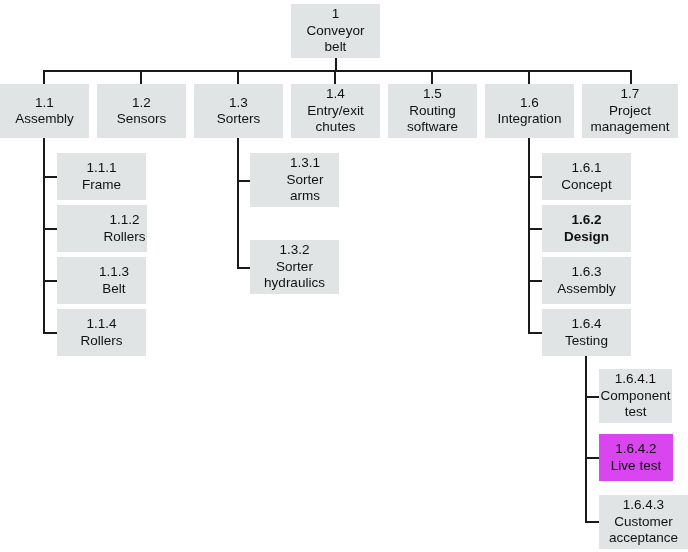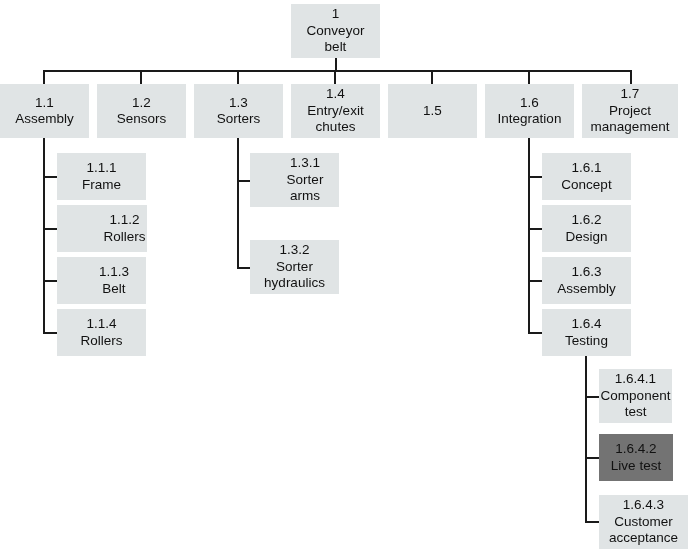--- a/index.html
+++ b/index.html
@@ -94,20 +94,21 @@
       <div class="wbs-node" style="left: 194px; top: 84px; width: 89px; height: 54px; background: rgb(224, 228, 229); color: rgb(17, 17, 17);">
         <span class="wbs-code">1.3</span>
         <span class="wbs-title">Sorters</span>
       </div>
       <div class="wbs-node" style="left: 291px; top: 84px; width: 89px; height: 54px; background: rgb(224, 228, 229); color: rgb(17, 17, 17);">
         <span class="wbs-code">1.4</span>
         <span class="wbs-title">Entry/exit chutes</span>
       </div>
       <div class="wbs-node" style="left: 388px; top: 84px; width: 89px; height: 54px; background: rgb(224, 228, 229); color: rgb(17, 17, 17);">
         <span class="wbs-code">1.5</span>
+        <span class="wbs-title">Routing software</span>
       </div>
       <div class="wbs-node" style="left: 485px; top: 84px; width: 89px; height: 54px; background: rgb(224, 228, 229); color: rgb(17, 17, 17);">
         <span class="wbs-code">1.6</span>
         <span class="wbs-title">Integration</span>
       </div>
       <div class="wbs-node" style="left: 582px; top: 84px; width: 96px; height: 54px; background: rgb(224, 228, 229); color: rgb(17, 17, 17);">
         <span class="wbs-code">1.7</span>
         <span class="wbs-title">Project management</span>
       </div>
       <div class="wbs-node" style="left: 57px; top: 153px; width: 89px; height: 47px; background: rgb(224, 228, 229); color: rgb(17, 17, 17);">
@@ -131,37 +132,37 @@
         <span class="wbs-title">Sorter arms</span>
       </div>
       <div class="wbs-node" style="left: 250px; top: 240px; width: 89px; height: 54px; background: rgb(224, 228, 229); color: rgb(17, 17, 17);">
         <span class="wbs-code">1.3.2</span>
         <span class="wbs-title">Sorter hydraulics</span>
       </div>
       <div class="wbs-node" style="left: 542px; top: 153px; width: 89px; height: 47px; background: rgb(224, 228, 229); color: rgb(17, 17, 17);">
         <span class="wbs-code">1.6.1</span>
         <span class="wbs-title">Concept</span>
       </div>
-      <div class="wbs-node" style="left: 542px; top: 205px; width: 89px; height: 47px; background: rgb(224, 228, 229); color: rgb(17, 17, 17);">
+      <div class="wbs-node" style="left: 542px; top: 205px; width: 89px; height: 47px; background: rgb(224, 228, 229); color: rgb(17, 17, 17); font-weight: bold;">
         <span class="wbs-code">1.6.2</span>
         <span class="wbs-title">Design</span>
       </div>
       <div class="wbs-node" style="left: 542px; top: 257px; width: 89px; height: 47px; background: rgb(224, 228, 229); color: rgb(17, 17, 17);">
         <span class="wbs-code">1.6.3</span>
         <span class="wbs-title">Assembly</span>
       </div>
       <div class="wbs-node" style="left: 542px; top: 309px; width: 89px; height: 47px; background: rgb(224, 228, 229); color: rgb(17, 17, 17);">
         <span class="wbs-code">1.6.4</span>
         <span class="wbs-title">Testing</span>
       </div>
       <div class="wbs-node" style="left: 599px; top: 369px; width: 73px; height: 54px; background: rgb(224, 228, 229); color: rgb(17, 17, 17);">
         <span class="wbs-code">1.6.4.1</span>
         <span class="wbs-title">Component test</span>
       </div>
-      <div class="wbs-node" style="left: 599px; top: 434px; width: 74px; height: 47px; background: #737373; color: rgb(17, 17, 17); text-align: center;">
+      <div class="wbs-node" style="left: 599px; top: 434px; width: 74px; height: 47px; background: #d946ef; color: rgb(17, 17, 17); text-align: center;">
         <span class="wbs-code">1.6.4.2</span>
         <span class="wbs-title">Live test</span>
       </div>
       <div class="wbs-node" style="left: 599px; top: 495px; width: 89px; height: 54px; background: rgb(224, 228, 229); color: rgb(17, 17, 17);">
         <span class="wbs-code">1.6.4.3</span>
         <span class="wbs-title">Customer acceptance</span>
       </div>
     </div>
 </div>
 

